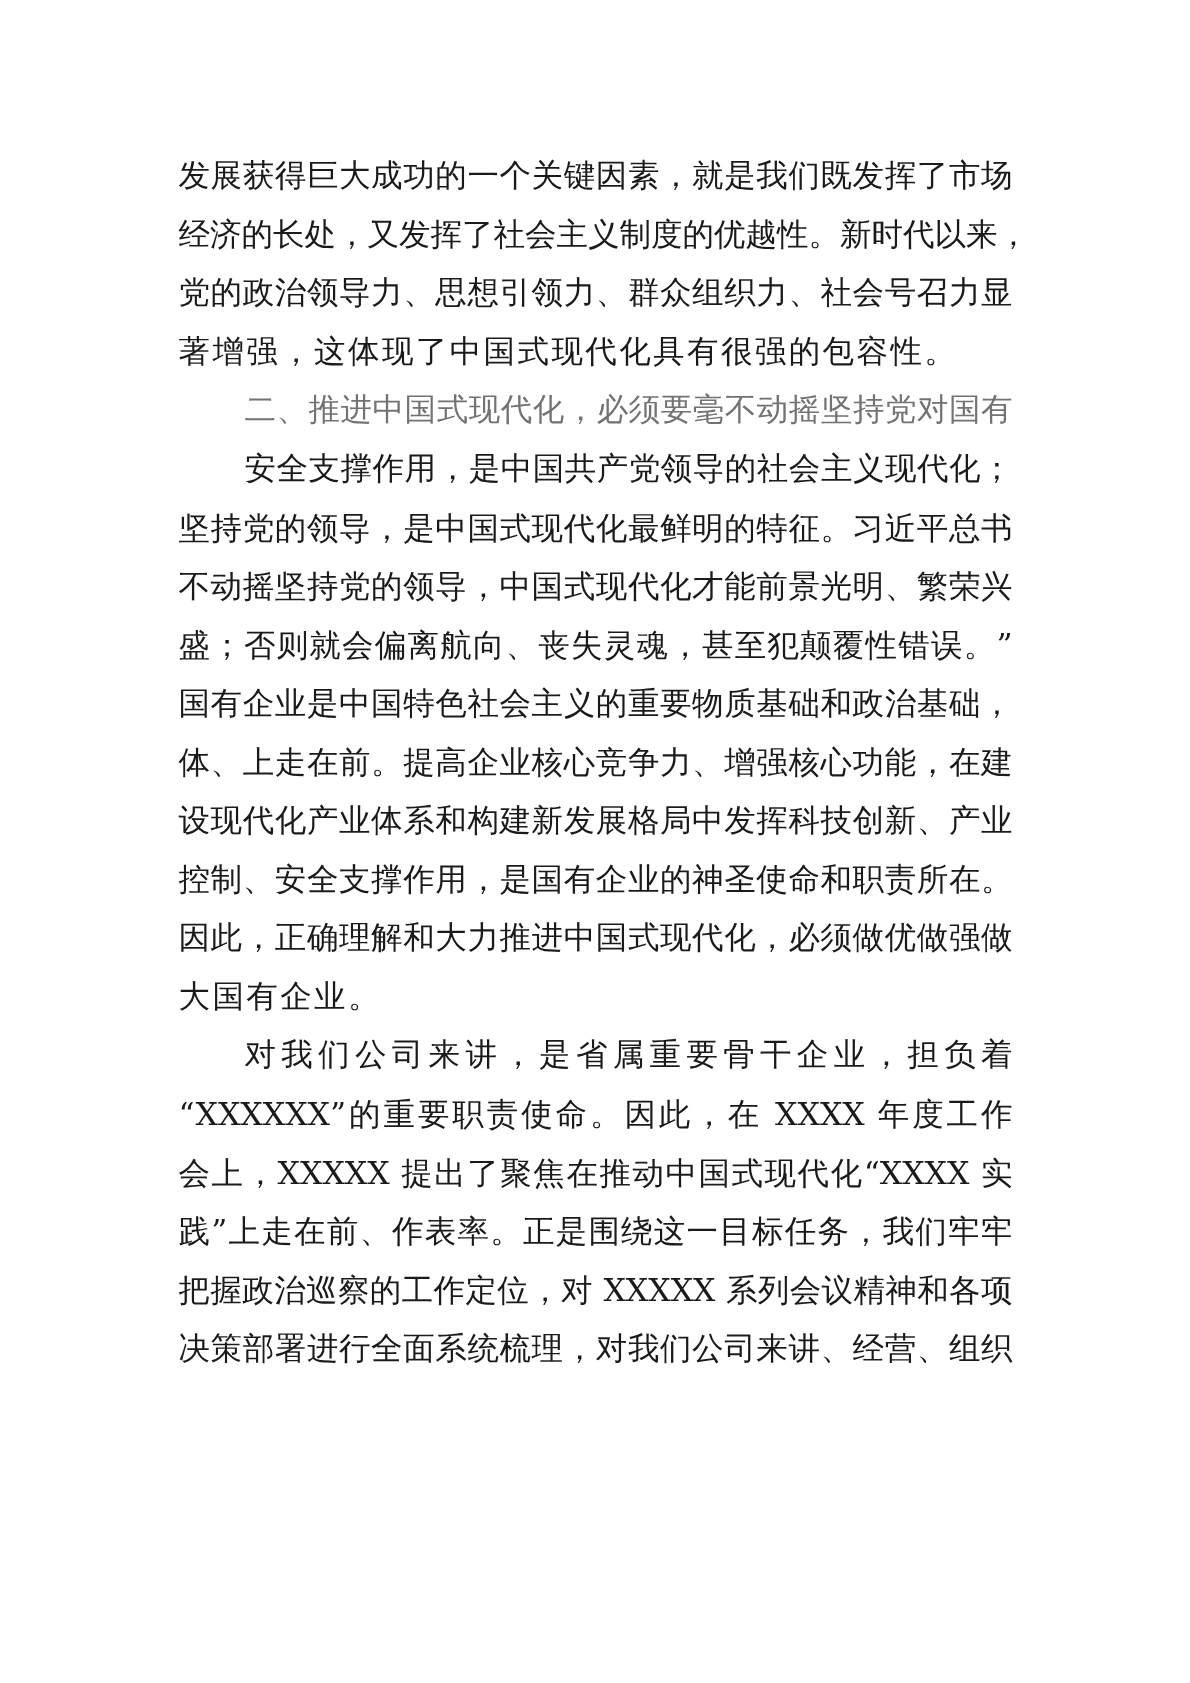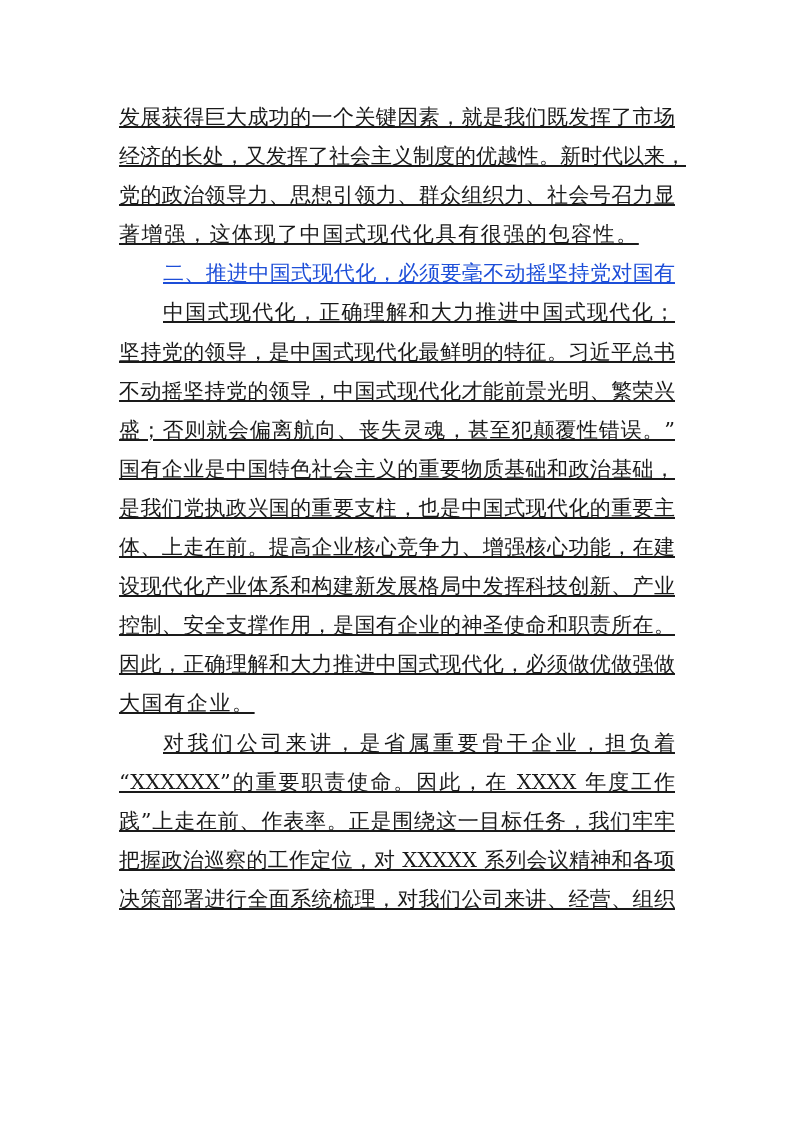--- a/index.html
+++ b/index.html
@@ -14,62 +14,61 @@
     line-height: 39.1px;
     color: #1a1a1a;
   }
   .line {
     display: block;
     height: 39.1px;
     white-space: nowrap;
     text-align: justify;
     text-align-last: justify;
     letter-spacing: 0;
-    text-decoration: underline;
   }
   .line.last { text-align-last: left; letter-spacing: 1.6px; }
   .line.indent { padding-left: 44px; }
   .heading {
     font-family: "DejaVu Sans", "Liberation Sans", sans-serif;
     font-weight: normal;
-    color: #1d4ed8;
+    color: #737373;
   }
   .heading.last { letter-spacing: 0; }
 </style>
 </head>
 <body>
 
 <div class="page">
 
   <div>
     <span class="line">发展获得巨大成功的一个关键因素，就是我们既发挥了市场</span>
     <span class="line">经济的长处，又发挥了社会主义制度的优越性。新时代以来，</span>
     <span class="line">党的政治领导力、思想引领力、群众组织力、社会号召力显</span>
     <span class="line last">著增强，这体现了中国式现代化具有很强的包容性。</span>
   </div>
 
   <div>
     <span class="line heading indent">二、推进中国式现代化，必须要毫不动摇坚持党对国有</span>
   </div>
 
   <div>
-    <span class="line indent">中国式现代化，正确理解和大力推进中国式现代化；</span>
+    <span class="line indent">安全支撑作用，是中国共产党领导的社会主义现代化；</span>
     <span class="line">坚持党的领导，是中国式现代化最鲜明的特征。习近平总书</span>
     <span class="line">不动摇坚持党的领导，中国式现代化才能前景光明、繁荣兴</span>
     <span class="line">盛；否则就会偏离航向、丧失灵魂，甚至犯颠覆性错误。”</span>
     <span class="line">国有企业是中国特色社会主义的重要物质基础和政治基础，</span>
-    <span class="line">是我们党执政兴国的重要支柱，也是中国式现代化的重要主</span>
     <span class="line">体、上走在前。提高企业核心竞争力、增强核心功能，在建</span>
     <span class="line">设现代化产业体系和构建新发展格局中发挥科技创新、产业</span>
     <span class="line">控制、安全支撑作用，是国有企业的神圣使命和职责所在。</span>
     <span class="line">因此，正确理解和大力推进中国式现代化，必须做优做强做</span>
     <span class="line last">大国有企业。</span>
   </div>
 
   <div>
     <span class="line indent">对我们公司来讲，是省属重要骨干企业，担负着</span>
     <span class="line">“XXXXXX”的重要职责使命。因此，在 XXXX 年度工作</span>
+    <span class="line">会上，XXXXX 提出了聚焦在推动中国式现代化“XXXX 实</span>
     <span class="line">践”上走在前、作表率。正是围绕这一目标任务，我们牢牢</span>
     <span class="line">把握政治巡察的工作定位，对 XXXXX 系列会议精神和各项</span>
     <span class="line">决策部署进行全面系统梳理，对我们公司来讲、经营、组织</span>
   </div>
 
 </div>
 
 </body></html>

